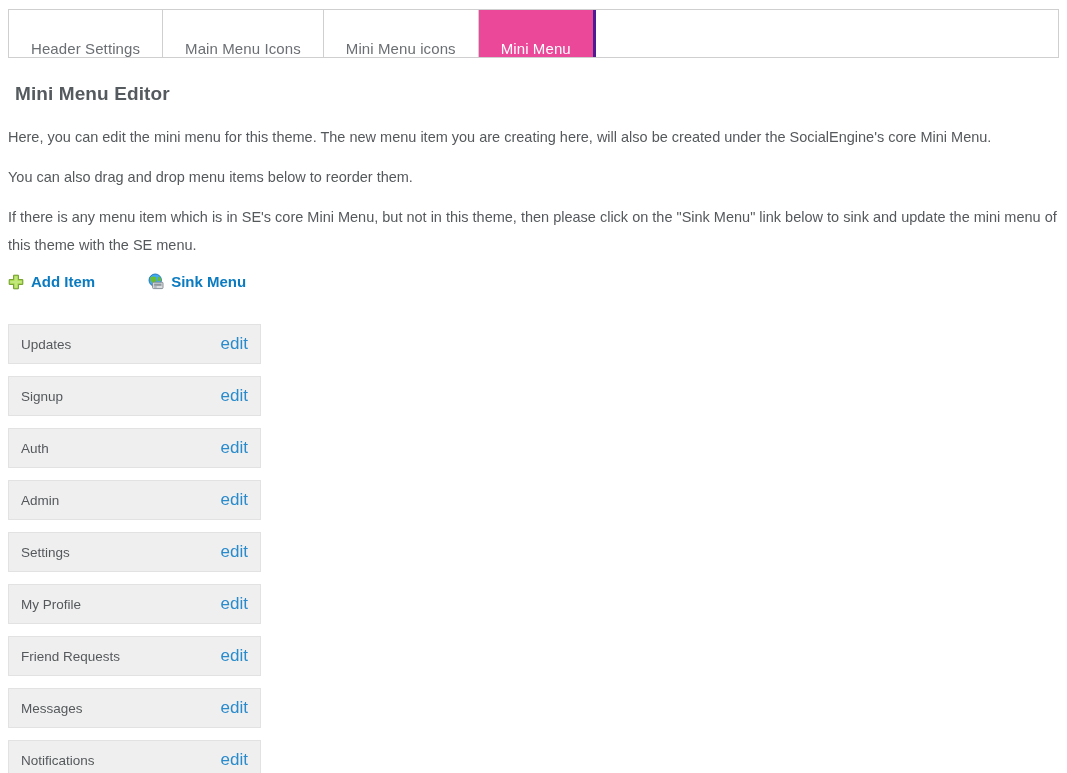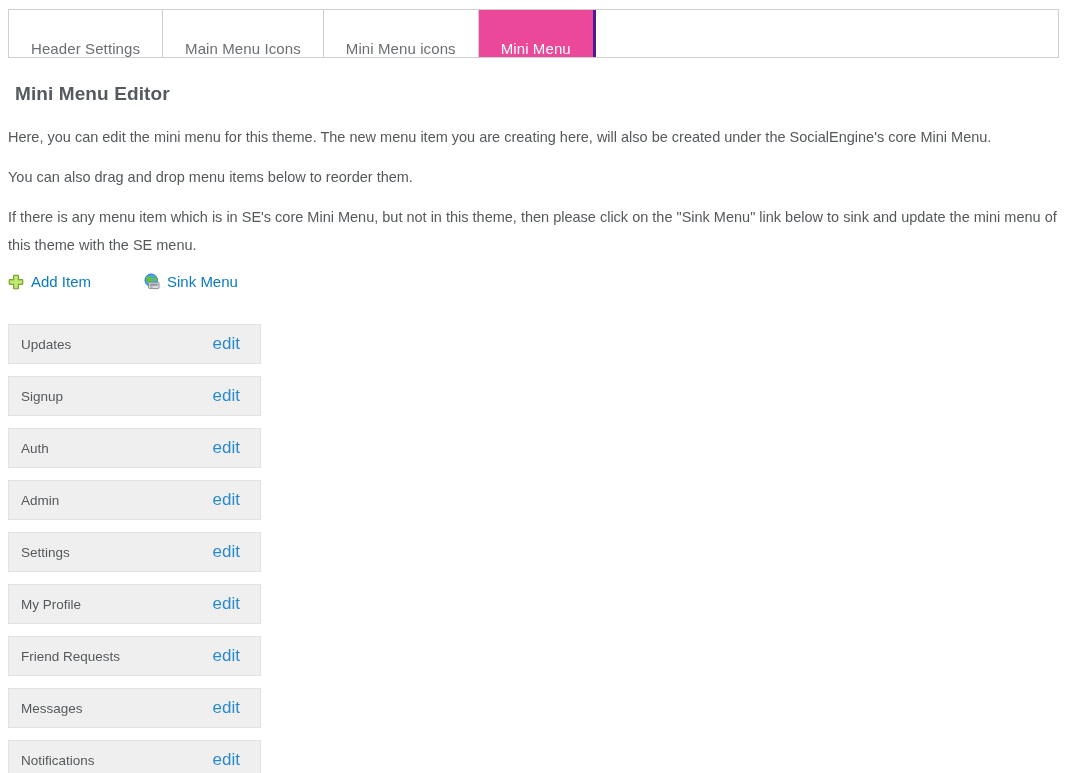--- a/index.html
+++ b/index.html
@@ -82,21 +82,21 @@
     margin-top: 14px;
     display: flex;
     align-items: center;
     gap: 10px;
   }
   .action-link {
     display: inline-flex;
     align-items: center;
     gap: 7px;
     font-size: 15px;
-    font-weight: normal;
+    font-weight: bold;
     color: #0b7bc1;
     text-decoration: none;
     cursor: pointer;
   }
   .action-link + .action-link { margin-left: 42px; }
   .ico { display: inline-block; line-height: 0; }
 
   
   .menu-list {
     margin-top: 34px;
@@ -104,21 +104,21 @@
   }
   .menu-row {
     box-sizing: border-box;
     height: 40px;
     margin-bottom: 12px;
     background: #efefef;
     border: 1px solid #e2e2e2;
     display: flex;
     align-items: center;
     justify-content: space-between;
-    padding: 0 20px 0 12px;
+    padding: 0 12px 0 12px;
     cursor: move;
   }
   .menu-row-label {
     font-size: 13.5px;
     color: #55595c;
   }
   .menu-row-edit {
     font-size: 17px;
     color: #2a8bcc;
     text-decoration: none;

